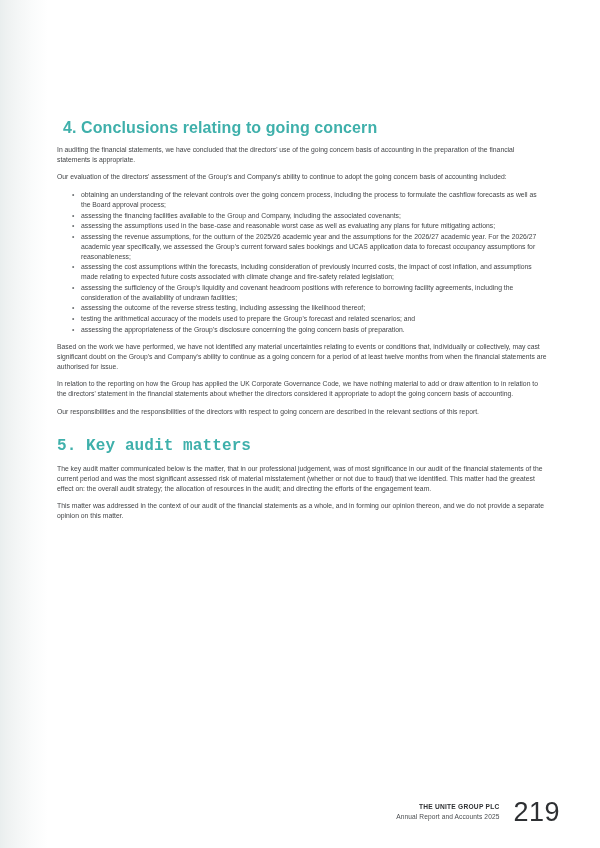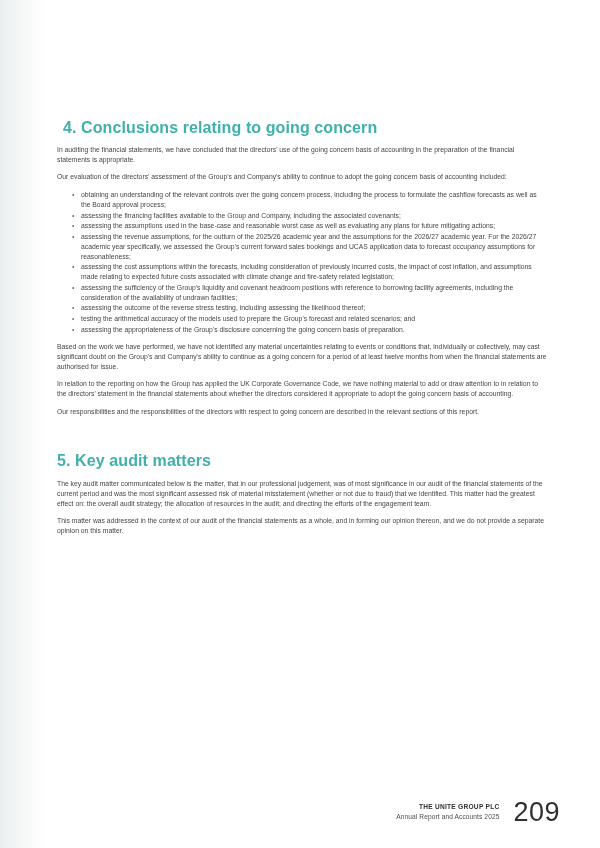--- a/index.html
+++ b/index.html
@@ -38,22 +38,23 @@
     font-size: 16px;
     font-weight: bold;
     letter-spacing: 0.1px;
     margin: 0 0 6px 0;
     line-height: 1.3;
   }
   h2.section-heading.first {
     text-indent: 6px;
   }
   h2.section-heading.second {
-    margin-top: 34px;
+    margin-top: 19px;
     margin-bottom: 7px;
+    font-family: Liberation Mono, monospace;
   }
 
   p.body-text {
     color: #444649;
     font-size: 6.8px;
     line-height: 10.05px;
     margin: 0 0 7.5px 0;
     text-align: left;
   }
 
@@ -148,16 +149,16 @@
     <p class="body-text">The key audit matter communicated below is the matter, that in our professional judgement, was of most significance in our audit of the financial statements of the current period and was the most significant assessed risk of material misstatement (whether or not due to fraud) that we identified. This matter had the greatest effect on: the overall audit strategy; the allocation of resources in the audit; and directing the efforts of the engagement team.</p>
     <p class="body-text">This matter was addressed in the context of our audit of the financial statements as a whole, and in forming our opinion thereon, and we do not provide a separate opinion on this matter.</p>
 
   </div>
 
   <div id="footer">
     <div id="footer-text">
       <div id="footer-company">THE UNITE GROUP PLC</div>
       <div id="footer-report">Annual Report and Accounts 2025</div>
     </div>
-    <div id="page-number">209</div>
+    <div id="page-number">219</div>
   </div>
 
 </div>
 
 </body></html>

